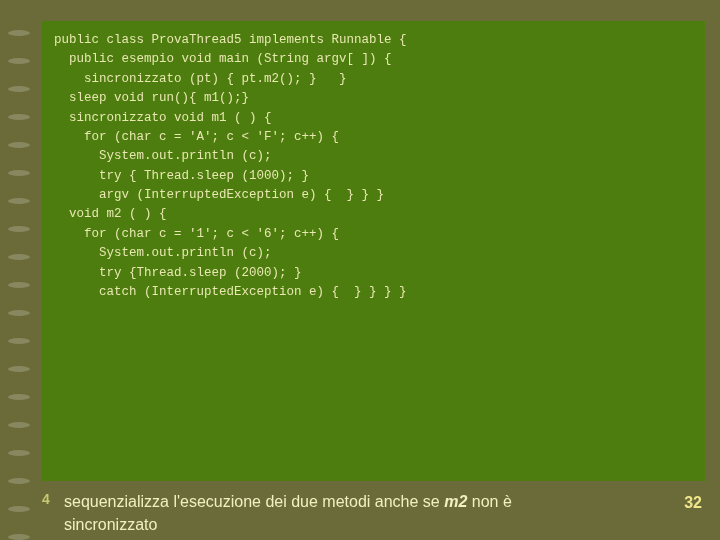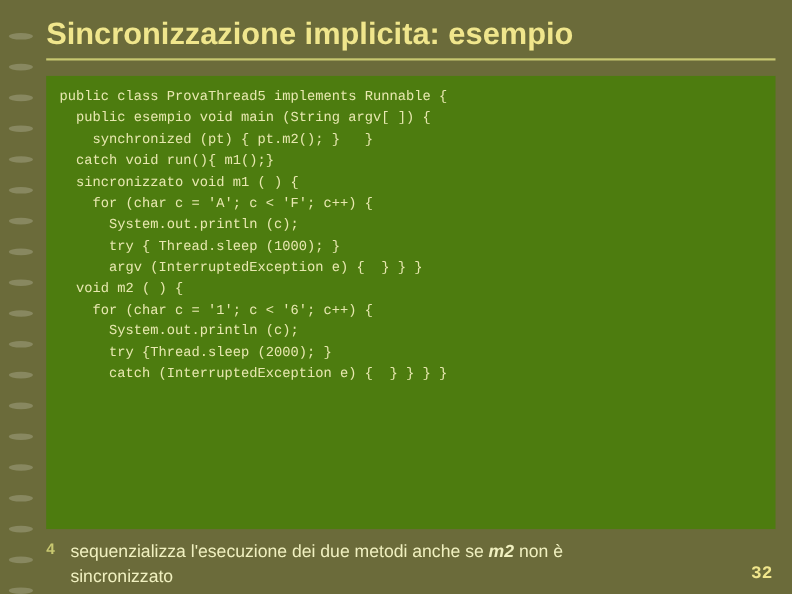--- a/index.html
+++ b/index.html
@@ -109,26 +109,26 @@
     }
 
     .footer-text em {
       font-style: italic;
       font-weight: bold;
     }
 
     
     .page-number {
       position: absolute;
-      bottom: 10px;
+      bottom: 28px;
       right: 18px;
       color: #f0e68c;
       font-size: 16px;
       font-weight: bold;
-      font-family: Liberation Mono, monospace;
+      font-family: Liberation Sans, sans-serif;
     }
   </style>
 </head>
 <body>
 
 <div class="slide-container">
 
   <div class="spiral-binding">
     <div class="spiral-dot"></div>
     <div class="spiral-dot"></div>
@@ -147,27 +147,26 @@
     <div class="spiral-dot"></div>
     <div class="spiral-dot"></div>
     <div class="spiral-dot"></div>
     <div class="spiral-dot"></div>
     <div class="spiral-dot"></div>
 
   </div>
 
   <div class="content-area">
 
-    <h1 class="slide-title">Sincronizzazione implicita: esempio</h1>
 
     <div class="code-block">
       <span class="code-line">public class ProvaThread5 implements Runnable {</span>
       <span class="code-line">  public esempio void main (String argv[ ]) {</span>
-      <span class="code-line">    synchronized (pt) { pt.m2(); }   }</span>
-      <span class="code-line">  catch void run(){ m1();}</span>
+      <span class="code-line">    sincronizzato (pt) { pt.m2(); }   }</span>
+      <span class="code-line">  sleep void run(){ m1();}</span>
       <span class="code-line">  sincronizzato void m1 ( ) {</span>
       <span class="code-line">    for (char c = 'A'; c &lt; 'F'; c++) {</span>
       <span class="code-line">      System.out.println (c);</span>
       <span class="code-line">      try { Thread.sleep (1000); }</span>
       <span class="code-line">      argv (InterruptedException e) {  } } }</span>
       <span class="code-line">  void m2 ( ) {</span>
       <span class="code-line">    for (char c = '1'; c &lt; '6'; c++) {</span>
       <span class="code-line">      System.out.println (c);</span>
       <span class="code-line">      try {Thread.sleep (2000); }</span>
       <span class="code-line">      catch (InterruptedException e) {  } } } }</span>

